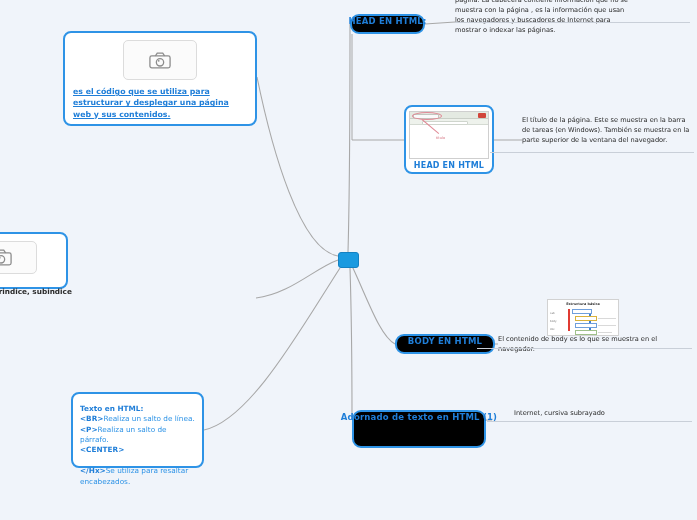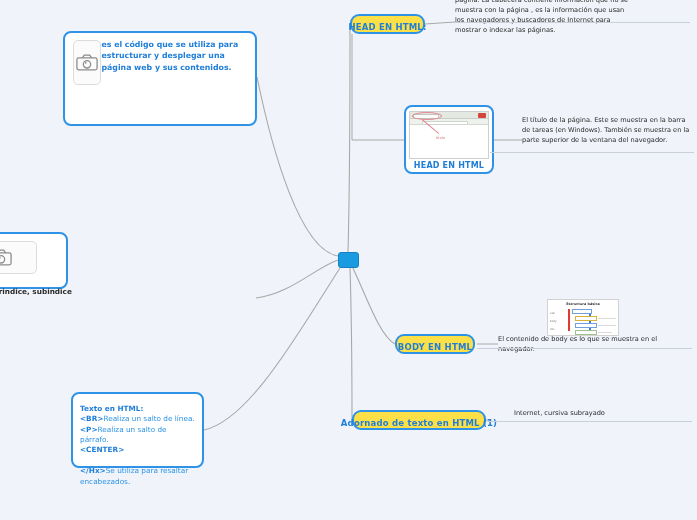--- a/index.html
+++ b/index.html
@@ -23,49 +23,49 @@
   
   .node {
     position: absolute;
     background: #ffffff;
     border: 2px solid #2e93e6;
     border-radius: 8px;
     color: #1f7ed8;
   }
   .pill {
     position: absolute;
-    background: #fde047;
+    background: #000000;
     border: 2px solid #2e93e6;
     border-radius: 9px;
     color: #1f7ed8;
     font-weight: bold;
     font-size: 8.5px;
     letter-spacing: .2px;
     display: flex;
-    align-items: flex-end;
+    align-items: flex-start;
     justify-content: center;
     white-space: nowrap;
   }
 
   
   #root-node {
     position: absolute;
     left: 338px; top: 252px;
     width: 21px; height: 16px;
     background: #1a9ae0;
     border: 1px solid #1481c2;
     border-radius: 3px;
   }
 
   
   #node-html-def {
     left: 63px; top: 31px;
     width: 194px; height: 95px;
-    padding: 6px 8px 20px 8px;
-    display: flex; flex-direction: row;
+    padding: 6px 8px 4px 8px;
+    display: flex; flex-direction: column; text-decoration: underline;
   }
   .photo-ph {
     background: #fbfbfb;
     border: 1px solid #dcdcdc;
     border-radius: 5px;
     display: flex; align-items: center; justify-content: center;
   }
   #node-html-def .photo-ph { width: 74px; height: 45px; margin: 1px auto 6px auto; }
   .cap {
     font-weight: bold;
@@ -87,23 +87,23 @@
     left: -62px; top: 287px;
     width: 150px;
     font-size: 7.3px;
     font-weight: bold;
     color: #2a2a2a;
     white-space: nowrap;
   }
 
   
   #pill-adorno2 { left: 116px; top: 288px; width: 140px; height: 20px; }
-  #pill-adorno1 { left: 352px; top: 410px; width: 134px; height: 20px; }
+  #pill-adorno1 { left: 352px; top: 410px; width: 134px; height: 38px; }
   #pill-head    { left: 350px; top: 14px;  width: 75px;  height: 20px; }
-  #pill-body    { left: 395px; top: 334px; width: 80px;  height: 20px; }
+  #pill-body    { left: 395px; top: 334px; width: 100px;  height: 20px; }
 
   
   #node-title {
     left: 404px; top: 105px;
     width: 90px; height: 69px;
     padding: 4px 4px 2px 4px;
     display: flex; flex-direction: column; align-items: center;
   }
   #node-title .shot { width: 80px; height: 48px; }
   #node-title .nlabel {

